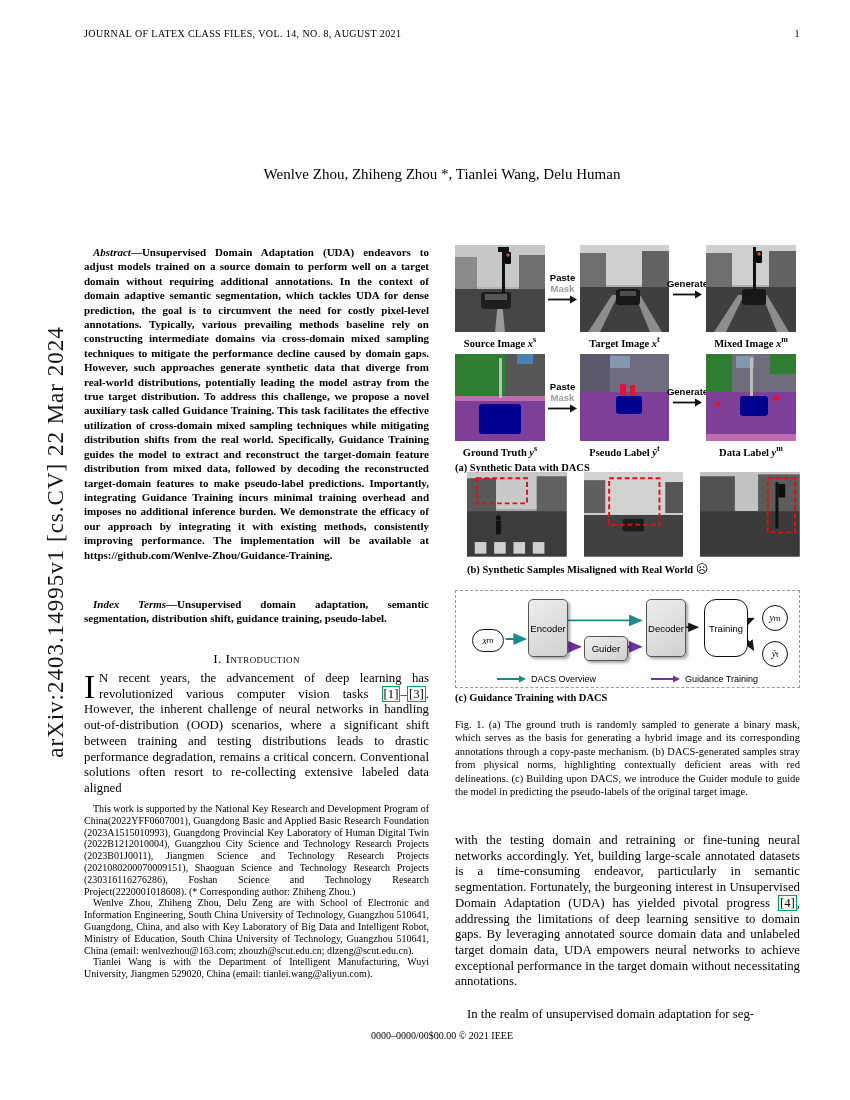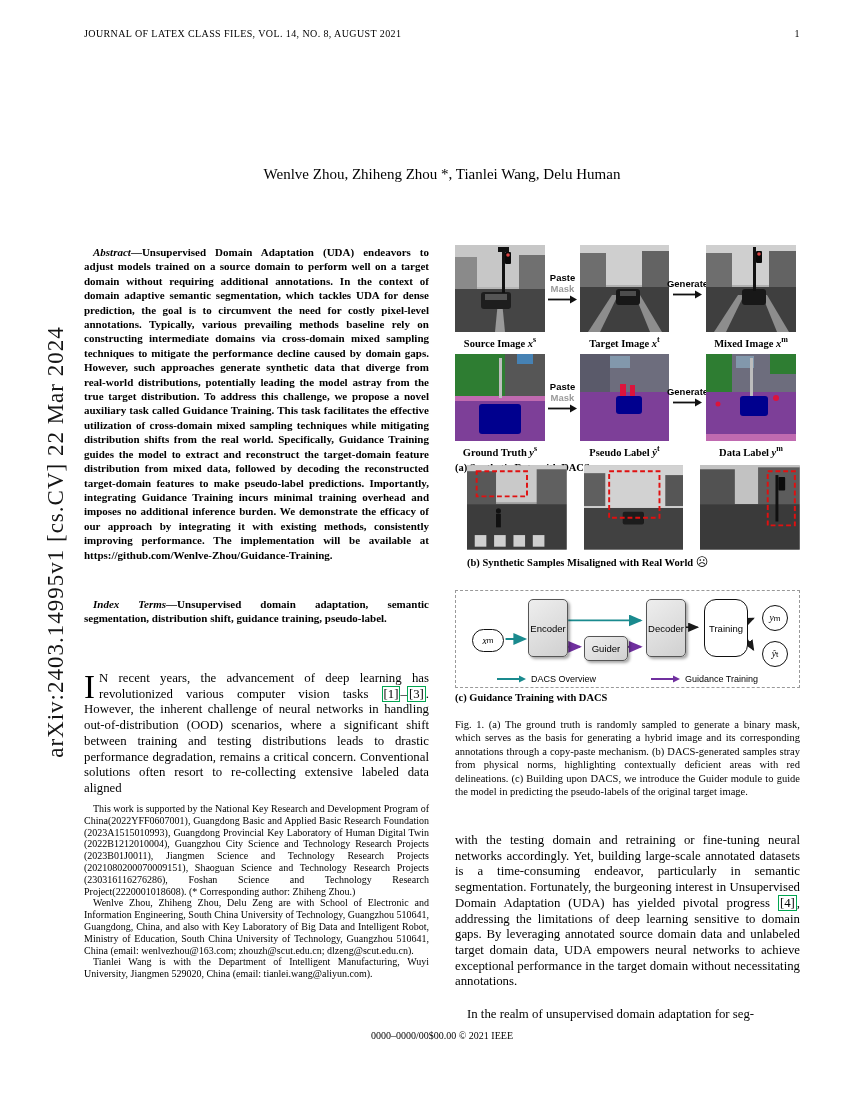--- a/index.html
+++ b/index.html
@@ -50,21 +50,21 @@
   .fa35 { width:35px; } .fa37 { width:37px; }
   .flow-arrow { display:flex; flex-direction:column; align-items:center; justify-content:center; gap:1px; }
   .aw { font-size:9.5px; font-weight:bold; line-height:10px; font-family:"Liberation Sans", sans-serif; }
   .aw.gray { color:#9a9a9a; }
   .label-row { display:flex; margin-top:2px; margin-bottom:4px; }
   .flabel { font-size:10.5px; font-weight:bold; text-align:center; line-height:12px; }
   .mvar { font-style:italic; font-family:"Liberation Serif", serif; }
   .flabel sup, .dnode sup { font-size:8px; }
   .sub-caption { font-size:10.5px; font-weight:bold; margin-top:4px; }
 
-  .sub-b { position:absolute; top:219px; width:345px;padding-left:12px; }
+  .sub-b { position:absolute; top:226px; width:345px;padding-left:12px; }
   .sub-b .img-row { gap:17px; }
   .emoji { font-family:"DejaVu Sans", sans-serif; font-weight:400; font-size:12px; }
 
   .sub-c { position:absolute; top:345px; width:345px; }
   .diagram { position:relative; width:345px; height:98px; border:1.5px dashed #999; background:#fff; }
   .diagram svg.arrows { position:absolute; inset:0; width:100%; height:100%; }
   .dnode { position:absolute; display:flex; align-items:center; justify-content:center;
            font-size:9.5px; font-family:"Liberation Sans", sans-serif; }
   .gray-node { background:linear-gradient(145deg,#eeeeee,#d0d0d0); border:1px solid #555;
                border-radius:5px; box-shadow:2px 2px 3px rgba(0,0,0,.35); }
@@ -102,20 +102,21 @@
   </h1>
 
   <div class="authors">Wenlve Zhou, Zhiheng Zhou *, Tianlei Wang, Delu Human</div>
 
   <section class="col col-left">
 
     <p class="abstract"><span class="lead">Abstract</span><span>—Unsupervised Domain Adaptation (UDA) endeavors to adjust models trained on a source domain to perform well on a target domain without requiring additional annotations. In the context of domain adaptive semantic segmentation, which tackles UDA for dense prediction, the goal is to circumvent the need for costly pixel-level annotations. Typically, various prevailing methods baseline rely on constructing intermediate domains via cross-domain mixed sampling techniques to mitigate the performance decline caused by domain gaps. However, such approaches generate synthetic data that diverge from real-world distributions, potentially leading the model astray from the true target distribution. To address this challenge, we propose a novel auxiliary task called Guidance Training. This task facilitates the effective utilization of cross-domain mixed sampling techniques while mitigating distribution shifts from the real world. Specifically, Guidance Training guides the model to extract and reconstruct the target-domain feature distribution from mixed data, followed by decoding the reconstructed target-domain features to make pseudo-label predictions. Importantly, integrating Guidance Training incurs minimal training overhead and imposes no additional inference burden. We demonstrate the efficacy of our approach by integrating it with existing methods, consistently improving performance. The implementation will be available at </span><span class="abs-url">https://github.com/Wenlve-Zhou/Guidance-Training.</span></p>
 
     <p class="index-terms"><span class="lead">Index Terms</span><span>—Unsupervised domain adaptation, semantic segmentation, distribution shift, guidance training, pseudo-label.</span></p>
 
+    <h2 class="sec-heading">I. Introduction</h2>
 
     <p class="body-text intro-p"><span class="dropcap">I</span><span>N recent years, the advancement of deep learning has revolutionized various computer vision tasks </span><a class="cite">[1]</a><span>–</span><a class="cite">[3]</a><span>. However, the inherent challenge of neural networks in handling out-of-distribution (OOD) scenarios, where a significant shift between training and testing distributions leads to drastic performance degradation, remains a critical concern. Conventional solutions often resort to re-collecting extensive labeled data aligned</span></p>
 
     <div class="footnotes">
       <p>This work is supported by the National Key Research and Development Program of China(2022YFF0607001), Guangdong Basic and Applied Basic Research Foundation (2023A1515010993), Guangdong Provincial Key Laboratory of Human Digital Twin (2022B1212010004), Guangzhou City Science and Technology Research Projects (2023B01J0011), Jiangmen Science and Technology Research Projects (2021080200070009151), Shaoguan Science and Technology Research Projects (230316116276286), Foshan Science and Technology Research Project(2220001018608). (* Corresponding author: Zhiheng Zhou.)</p>
       <p>Wenlve Zhou, Zhiheng Zhou, Delu Zeng are with School of Electronic and Information Engineering, South China University of Technology, Guangzhou 510641, Guangdong, China, and also with Key Laboratory of Big Data and Intelligent Robot, Ministry of Education, South China University of Technology, Guangzhou 510641, China (email: wenlvezhou@163.com; zhouzh@scut.edu.cn; dlzeng@scut.edu.cn).</p>
       <p>Tianlei Wang is with the Department of Intelligent Manufacturing, Wuyi University, Jiangmen 529020, China (email: tianlei.wang@aliyun.com).</p>
     </div>
   </section>
 

